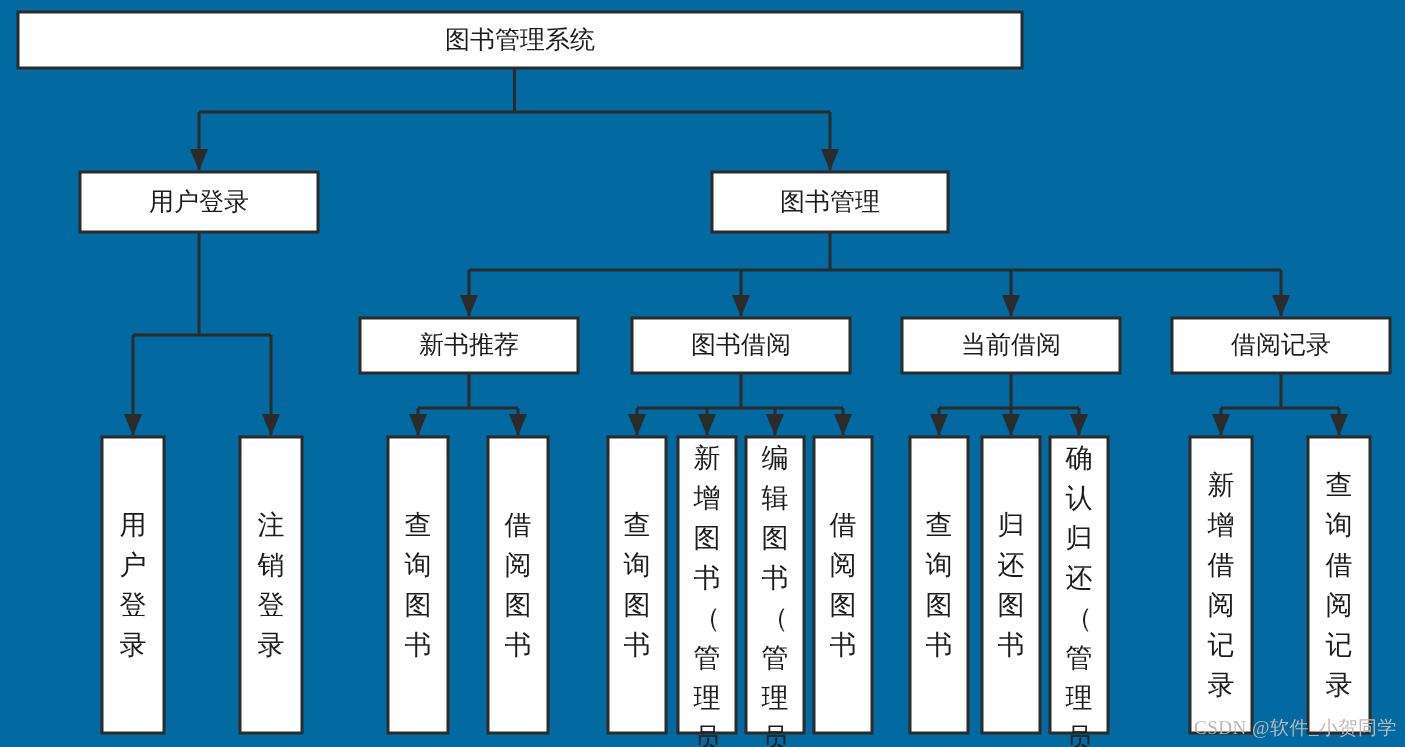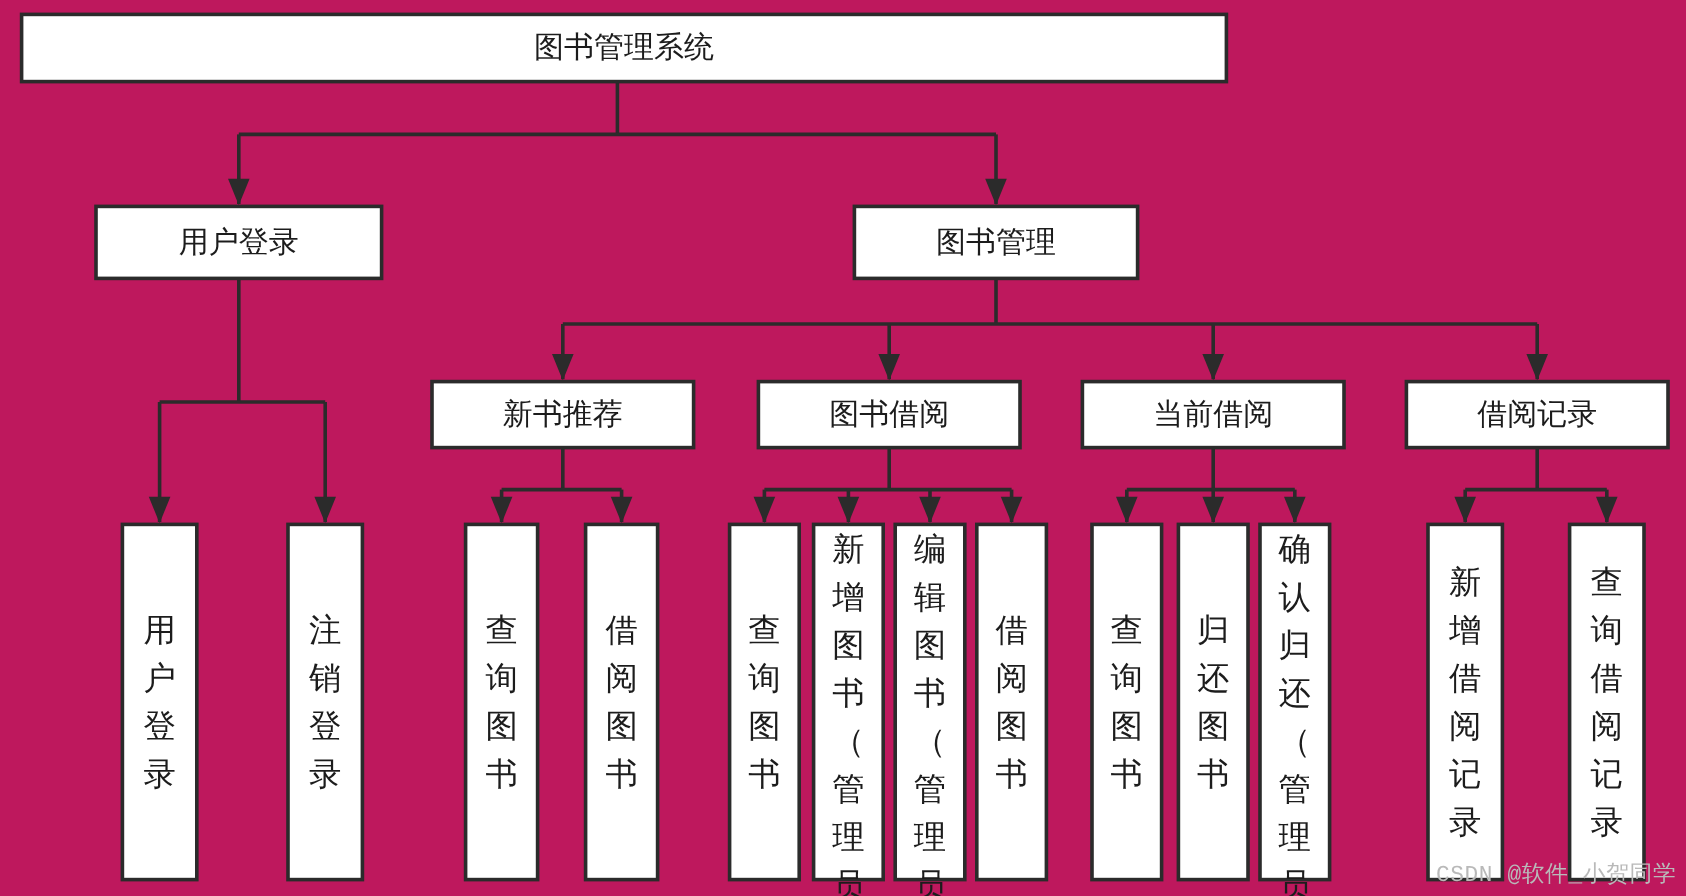--- a/index.html
+++ b/index.html
@@ -11,21 +11,21 @@
   body {
     width: 1405px;
     height: 747px;
     overflow: hidden;
     font-family: "Liberation Sans", "DejaVu Sans", sans-serif;
   }
   #diagram-root {
     position: relative;
     width: 1405px;
     height: 747px;
-    background: #be185d;
+    background: #0369a1;
   }
   svg.diagram-canvas {
     position: absolute;
     left: 0;
     top: 0;
     width: 1405px;
     height: 747px;
     display: block;
   }
   .node-box {
@@ -63,21 +63,21 @@
     font-family: "Liberation Sans", "DejaVu Sans", sans-serif;
     font-size: 27px;
     text-anchor: middle;
   }
   .watermark-text {
     position: absolute;
     right: 8px;
     bottom: 6px;
     color: #b9b9b9;
     font-size: 19px;
-    font-family: Liberation Mono, monospace;
+    font-family: Liberation Serif, serif;
     letter-spacing: 0.5px;
     white-space: nowrap;
     pointer-events: none;
   }
 </style>
 </head>
 <body>
 
 <div id="diagram-root">
   <svg class="diagram-canvas" viewBox="0 0 1405 747">

